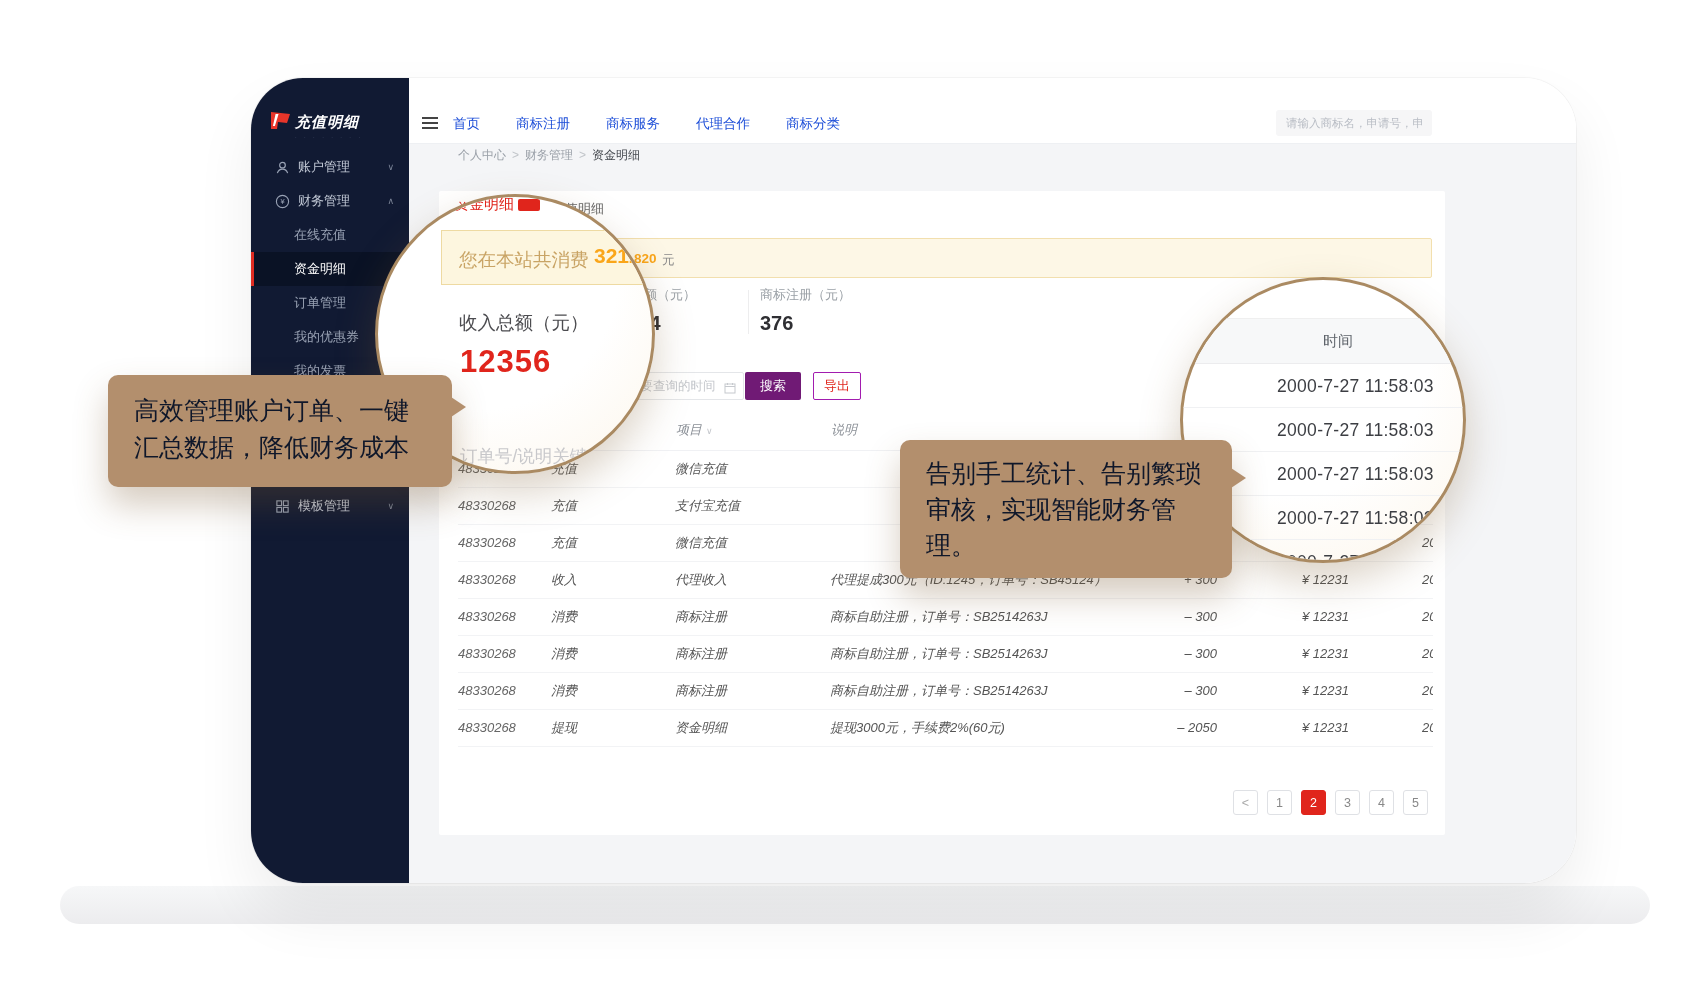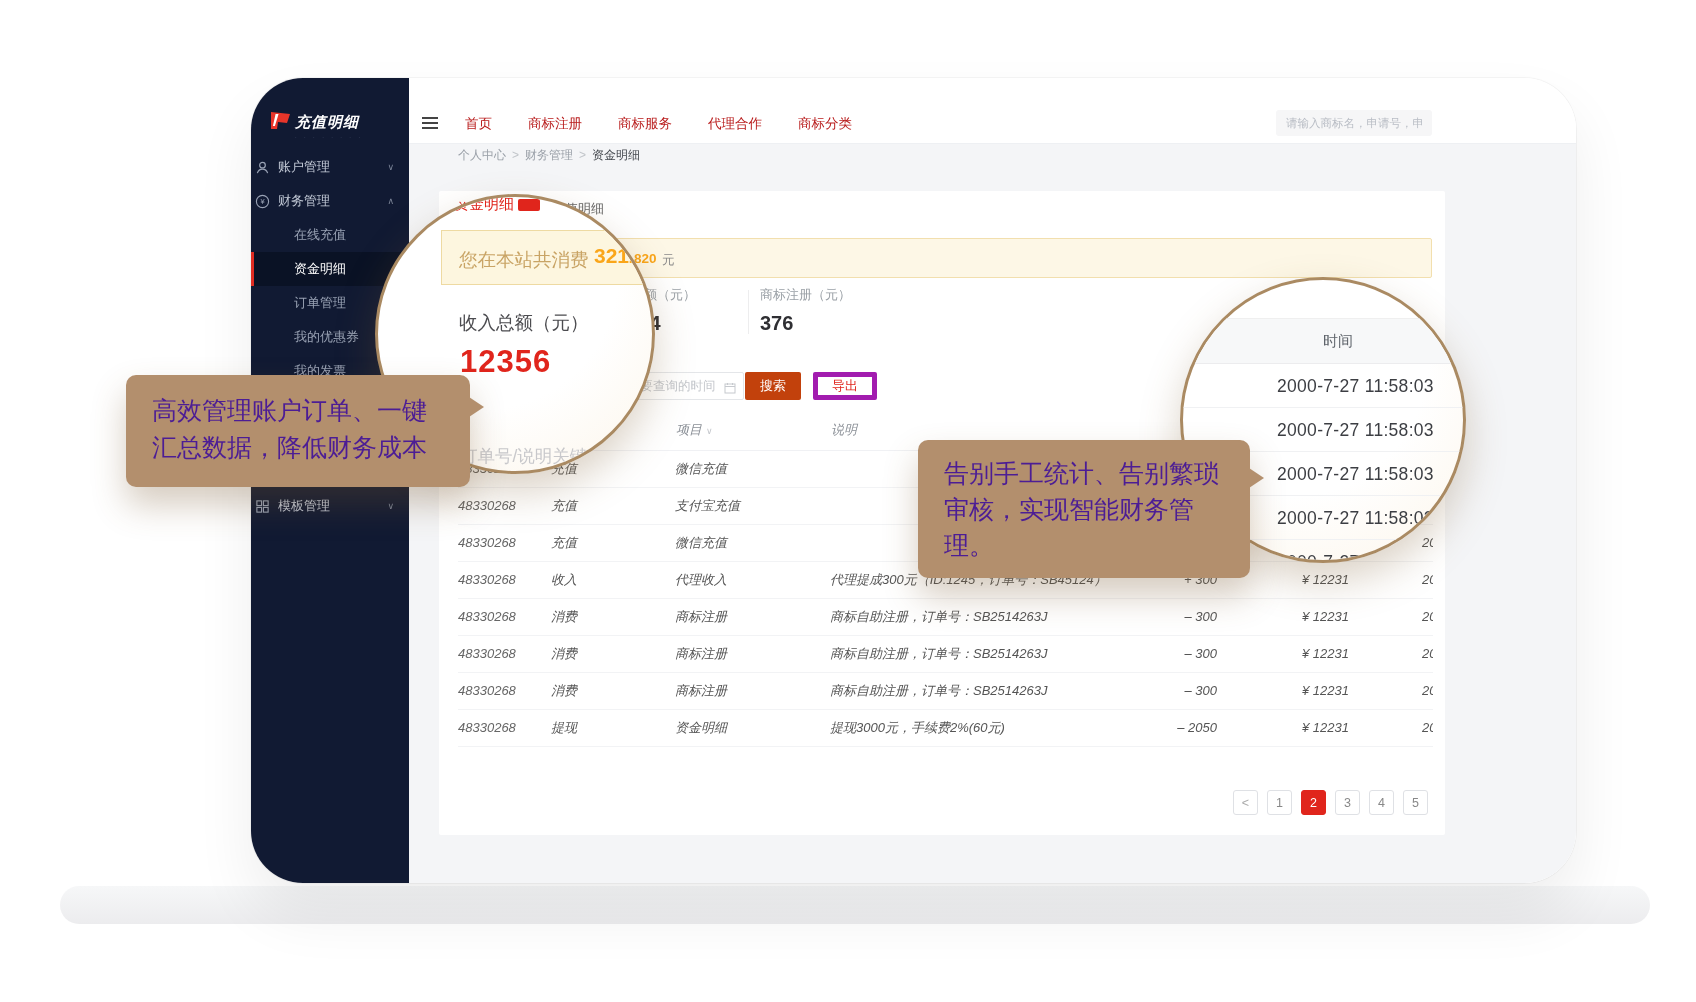--- a/index.html
+++ b/index.html
@@ -13,33 +13,33 @@
   
   .frame{position:absolute;left:251px;top:78px;width:1325px;height:805px;border-radius:52px;
     background:#fff;overflow:hidden;box-shadow:0 0 0 1px rgba(0,0,0,.04),0 30px 60px rgba(0,0,0,.07);z-index:1;}
 
   
   .sidebar{position:absolute;left:0;top:0;width:158px;height:805px;background:#111a33;}
   .logo-row{position:absolute;left:17px;top:33px;display:flex;align-items:center;}
   .logo-name{color:#fff;font-size:15px;font-weight:bold;font-style:italic;margin-left:4px;letter-spacing:1px;}
   .logo-caption{position:absolute;left:44px;top:56px;color:#5c6580;font-size:5px;letter-spacing:3px;}
   .menu{position:absolute;left:0;top:72px;right:0;}
-  .menu-item{height:34px;display:flex;align-items:center;padding-left:4px;font-size:13px;color:#c2c9d6;position:relative;cursor:pointer;}
+  .menu-item{height:34px;display:flex;align-items:center;padding-left:24px;font-size:13px;color:#c2c9d6;position:relative;cursor:pointer;}
   .menu-item .mi-icon{width:15px;height:15px;margin-right:8px;display:inline-flex;}
   .menu-item.sub{padding-left:43px;color:#99a2b4;}
   .menu-item .chev{margin-left:auto;margin-right:15px;color:#7d8699;font-size:9px;}
   .menu-item.active{background:#0a1225;color:#fff;}
   .menu-item.active::before{content:"";position:absolute;left:0;top:0;bottom:0;width:3px;background:#e02c22;}
 
   
   .main{position:absolute;left:158px;top:0;right:0;bottom:0;background:#fff;}
   .topbar{position:absolute;left:0;right:0;top:25px;height:41px;background:#fff;border-bottom:1px solid #eef0f3;}
   .hamburger{position:absolute;left:13px;top:14px;width:16px;cursor:pointer;}
   .hamburger i{display:block;height:2px;background:#444;margin-bottom:3px;}
-  .nav-items{position:absolute;left:56px;top:0;height:41px;display:flex;gap:36px;align-items:center;font-size:13.5px;color:#b91c1c;}
+  .nav-items{position:absolute;left:44px;top:0;height:41px;display:flex;gap:36px;align-items:center;font-size:13.5px;color:#1d4ed8;}
   .nav-item{cursor:pointer;}
   .search-box{position:absolute;left:867px;top:7px;width:156px;height:26px;background:#f6f6f7;border-radius:3px;}
   .search-box input{width:100%;height:100%;background:transparent;border:none;outline:none;font-size:11.5px;padding:0 10px;color:#666;font-family:inherit;}
   .search-box input::placeholder{color:#b9bdc5;}
 
   .workspace{position:absolute;left:0;right:0;top:66px;bottom:0;background:#f4f5f7;}
   .breadcrumb{position:absolute;left:49px;top:3px;font-size:12px;color:#9aa0a8;}
   .breadcrumb .sep{margin:0 6px;color:#c0c4c9;}
   .breadcrumb .cur{color:#45494f;}
 
@@ -67,22 +67,22 @@
   .stat-div.d2{left:290px;}
 
   .filter-row{position:absolute;left:19px;top:181px;height:28px;right:19px;}
   .f-input{position:absolute;height:28px;border:1px solid #e4e6e9;border-radius:2px;background:#fff;}
   .f-input input{width:100%;height:100%;border:none;outline:none;background:transparent;font-size:12.5px;padding:0 8px;color:#666;font-family:inherit;}
   .f-input input::placeholder{color:#c3c6cb;}
   .kw{left:0;width:122px;}
   .dt{left:136px;width:150px;}
   .dt .cal{position:absolute;right:7px;top:7px;}
   .btn{position:absolute;height:28px;border-radius:2px;font-size:13px;display:flex;align-items:center;justify-content:center;cursor:pointer;}
-  .btn-search{left:287px;width:56px;background:#c2410c;color:#fff;}
-  .btn-export{left:355px;width:64px;background:#fff;border:5px solid #a21caf;color:#e0251c;}
+  .btn-search{left:287px;width:56px;background:#701a75;color:#fff;}
+  .btn-export{left:355px;width:48px;background:#fff;border:1px solid #a21caf;color:#e0251c;}
 
   .table-wrap{position:absolute;left:19px;top:219px;width:975px;overflow:hidden;}
   table{border-collapse:collapse;table-layout:fixed;width:975px;font-style:italic;}
   th{height:40px;font-size:13px;color:#8b9097;font-weight:normal;text-align:left;border-bottom:1px solid #f0f1f4;white-space:nowrap;overflow:hidden;}
   td{height:37px;font-size:13px;color:#555;border-bottom:1px solid #f2f3f5;white-space:nowrap;overflow:hidden;padding:0;}
   td:first-child{color:#666;}
   th:nth-child(5),td:nth-child(5),th:nth-child(6),td:nth-child(6){text-align:right;}
   th:nth-child(7),td:nth-child(7){padding-left:73px;}
   th .sort{color:#c3c6cb;font-size:9px;margin-left:4px;}
 
@@ -105,22 +105,22 @@
   .cl-banner .a{position:absolute;left:152px;top:13px;font-size:21px;font-weight:bold;color:#faa61a;}
   .cl-stat-label{position:absolute;left:81px;top:113px;font-size:18.5px;color:#4c4c50;}
   .cl-stat-value{position:absolute;left:82px;top:147px;font-size:31px;font-weight:bold;color:#e0251c;letter-spacing:1px;}
   .cl-ph{position:absolute;left:82px;top:247px;font-size:17.5px;color:#c8c8cb;white-space:nowrap;}
   .cr-band{position:absolute;left:0;right:0;top:38px;height:46px;background:#f7f8f9;border-top:1px solid #efefef;border-bottom:1px solid #ececee;}
   .cr-band span{position:absolute;left:140px;top:13px;font-size:15px;color:#5f646b;}
   .cr-rows{position:absolute;left:0;right:0;top:84px;}
   .cr-row{height:44px;line-height:44px;border-bottom:1px solid #f0f1f3;font-size:17.5px;color:#3c3e43;padding-left:94px;letter-spacing:.3px;white-space:nowrap;}
 
   
-  .bubble{position:absolute;background:#b38f6d;border-radius:10px;color:#4c1d95;z-index:6;
-    box-shadow:0 18px 34px rgba(120,85,45,.3);margin-left:18px;}
+  .bubble{position:absolute;background:#b38f6d;border-radius:10px;color:#0f172a;z-index:6;
+    box-shadow:0 18px 34px rgba(120,85,45,.3);}
   .bubble .arrow{position:absolute;right:-14px;width:0;height:0;border-top:10px solid transparent;
     border-bottom:10px solid transparent;border-left:15px solid #b38f6d;}
   .bubble-left{left:108px;top:375px;width:344px;height:112px;padding:17px 26px;font-size:25px;line-height:37px;}
   .bubble-left .arrow{top:22px;}
   .bubble-right{left:900px;top:440px;width:332px;height:138px;padding:15px 26px;font-size:25px;line-height:36px;}
   .bubble-right .arrow{top:28px;}
 </style>
 </head>
 <body>
 

